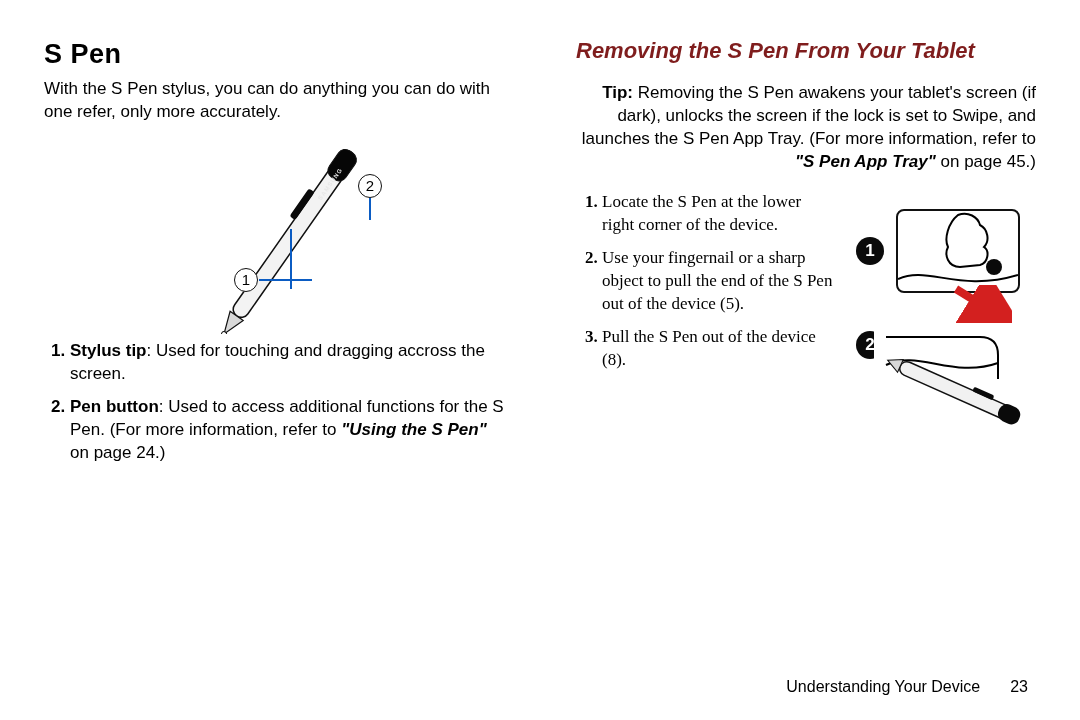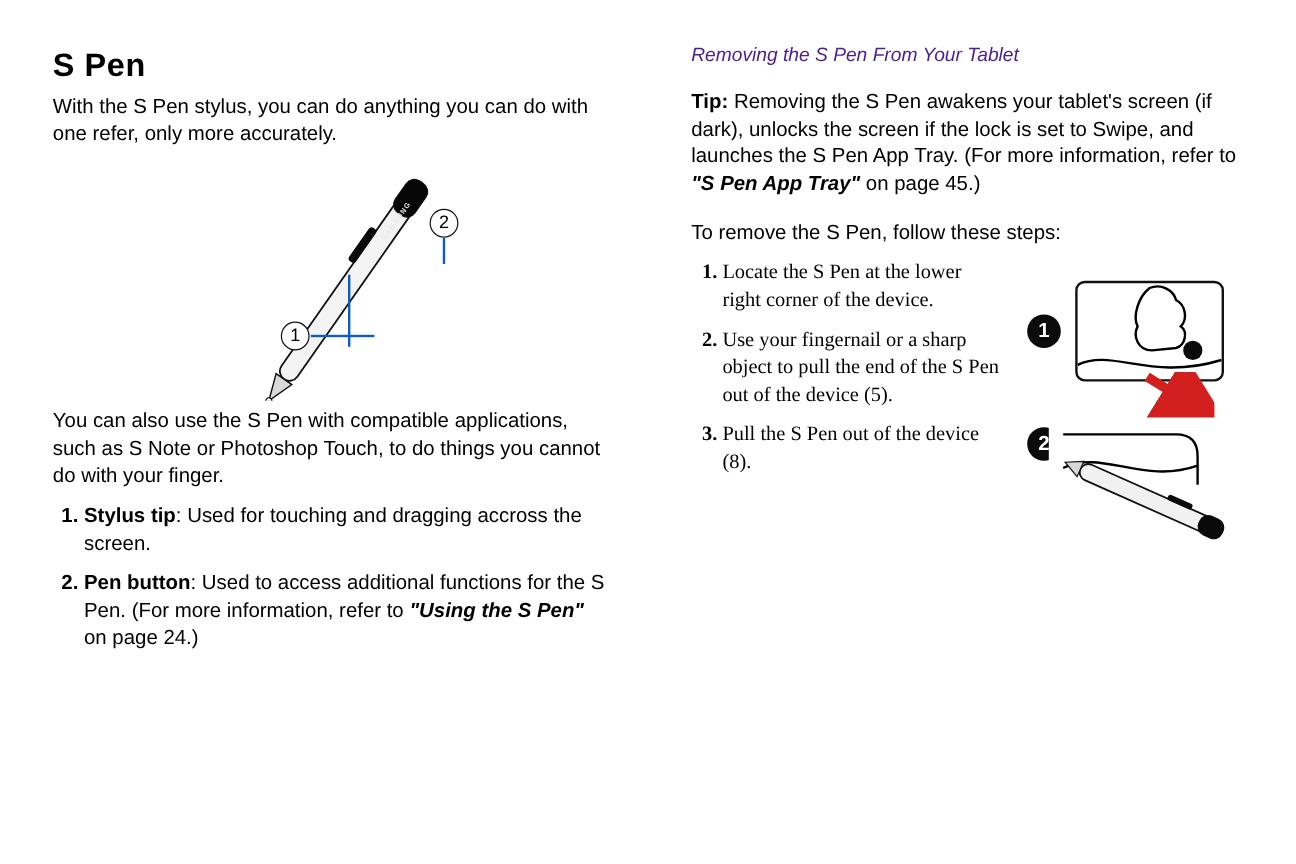--- a/index.html
+++ b/index.html
@@ -26,24 +26,24 @@
     font-size: 17px;
     line-height: 1.35;
   }
   .h1 {
     font-weight: 800;
     font-size: 27px;
     letter-spacing: 0.5px;
     margin: 0 0 6px 0;
   }
   .h2-red {
-    font-weight: 400;
+    font-weight: 700;
     font-style: italic;
-    color: #4c1d95;
-    font-size: 16px;
+    color: #7f1d1d;
+    font-size: 22px;
     margin: 0 0 8px 0;
   }
   .para { margin: 0 0 10px 0; }
   ol.numbered {
     margin: 6px 0 0 0;
     padding-left: 26px;
   }
   ol.numbered > li {
     margin-bottom: 10px;
   }
@@ -100,21 +100,21 @@
     border: 2px solid #111;
     border-radius: 8px;
   }
   .footer {
     position: absolute;
     right: 52px;
     bottom: 24px;
     font-size: 16px;
   }
   .footer .sec { margin-right: 30px; }
-  .tip-block { margin: 16px 0 18px 0; }
+  .tip-block { margin: 16px 0 18px 0; text-align: right; }
   .steps-wrap { overflow: visible; }
 </style>
 </head>
 <body>
 
 <div class="page">
 
   <div class="col">
     <div class="h1">S Pen</div>
     <p class="para">With the S Pen stylus, you can do anything you can do with one refer, only more accurately.</p>
@@ -137,40 +137,38 @@
       </svg>
       
       <div class="leader" style="left:156px; top:95px; width:2px; height:60px;"></div>
       <div class="leader" style="left:125px; top:145px; width:53px; height:2px;"></div>
       <div class="leader" style="left:235px; top:64px; width:2px; height:22px;"></div>
       
       <div class="callout" style="left:100px; top:134px;">1</div>
       <div class="callout" style="left:224px; top:40px;">2</div>
     </div>
 
-    <p class="para">You can also use the S Pen with compatible applications, such as S Note or Photoshop Touch, to do things you cannot do with your finger.</p>
 
     <ol class="numbered">
       <li>
         <span class="bold">Stylus tip</span><span>: Used for touching and dragging accross the screen.</span>
       </li>
       <li>
         <span class="bold">Pen button</span><span>: Used to access additional functions for the S Pen. (For more information, refer to </span><span class="xref">"Using the S Pen"</span><span> on page 24.)</span>
       </li>
     </ol>
   </div>
 
   <div class="col">
     <div class="h2-red">Removing the S Pen From Your Tablet</div>
 
     <p class="para tip-block">
       <span class="bold">Tip:</span><span> Removing the S Pen awakens your tablet's screen (if dark), unlocks the screen if the lock is set to Swipe, and launches the S Pen App Tray. (For more information, refer to </span><span class="xref">"S Pen App Tray"</span><span> on page 45.)</span>
     </p>
 
-    <p class="para">To remove the S Pen, follow these steps:</p>
 
     <div class="steps-wrap">
 
       <div class="fig-right">
 
         <div class="bignum" style="left:0px; top:46px;">1</div>
         <div class="device-frame" style="left:40px; top:18px; width:120px; height:80px;">
           <svg viewBox="0 0 120 80" width="120" height="80">
 
             <path d="M60 4 C70 0 80 6 82 14 C90 18 92 30 86 36 C92 40 90 52 82 54 L62 56 C50 56 46 44 50 36 C46 28 50 12 60 4 Z" fill="#fff" stroke="#000" stroke-width="2"></path>
@@ -208,13 +206,16 @@
       </div>
 
       <ol class="numbered" style="margin-right:200px;font-family:Liberation Serif, serif;">
         <li>Locate the S Pen at the lower right corner of the device.</li>
         <li>Use your fingernail or a sharp object to pull the end of the S Pen out of the device (5).</li>
         <li>Pull the S Pen out of the device (8).</li>
       </ol>
     </div>
   </div>
 
+  <div class="footer">
+    <span class="sec">Understanding Your Device</span><span>23</span>
+  </div>
 </div>
 
 </body></html>

